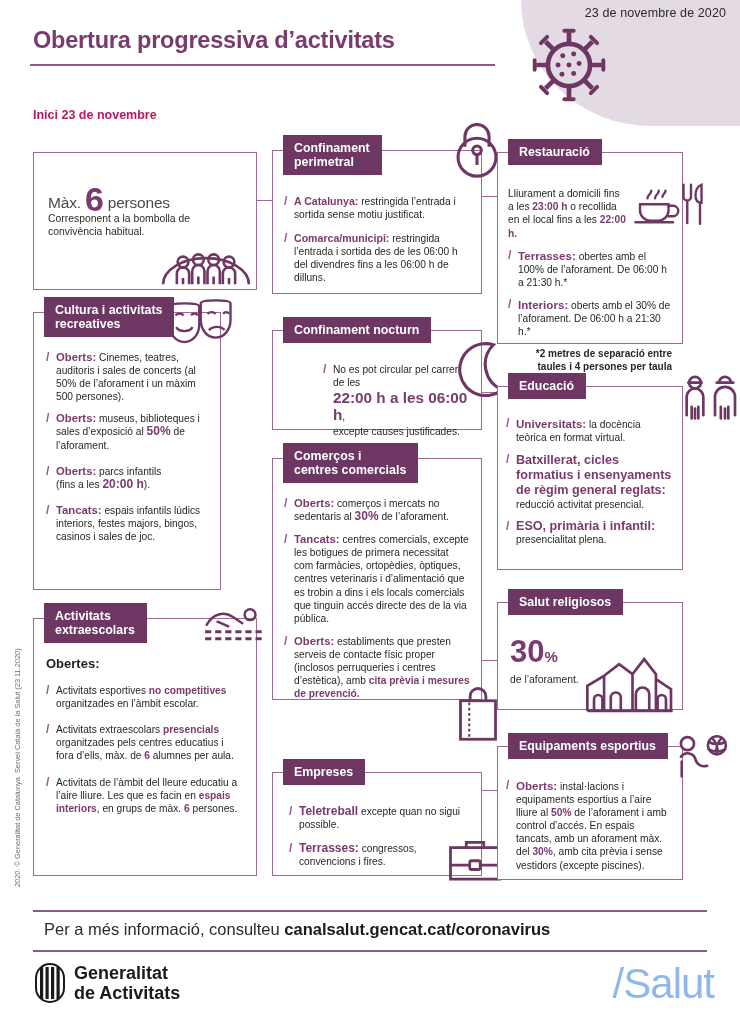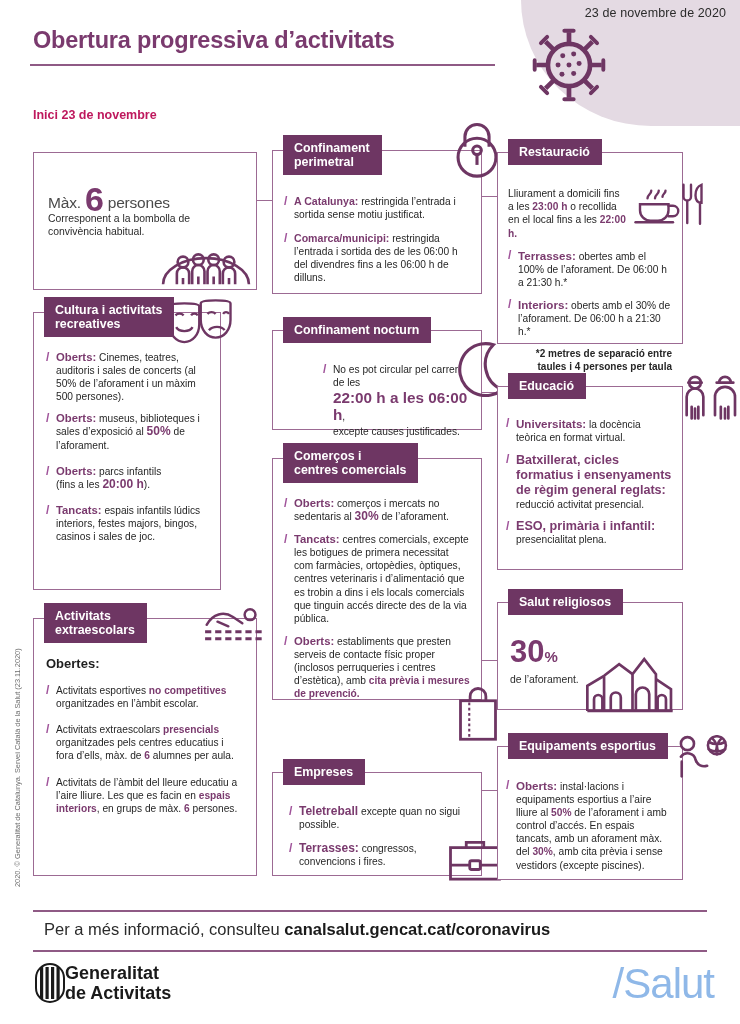--- a/index.html
+++ b/index.html
@@ -104,21 +104,21 @@
   .nocturn-line3 { font-size: 10.2px; }
 
   .rest-intro { font-size: 10.2px; line-height: 13.2px; margin-bottom: 9px; }
   .rest-note { font-weight: bold; font-size: 10px; line-height: 13px; color:#262626; margin-left: 10px; text-align: right; }
 
   
   .rule-foot1 { position: absolute; left: 33px; top: 910px; width: 674px; height: 2px; background: #8F5A85; }
   .foot-text { position: absolute; left: 44px; top: 920px; font-size: 16.5px; color: #2b2b2b; }
   .foot-text b { color: #1a1a1a; }
   .rule-foot2 { position: absolute; left: 33px; top: 950px; width: 674px; height: 2px; background: #8F5A85; }
-  .gencat { position: absolute; left: 35px; top: 963px; display: flex; align-items: center; }
+  .gencat { position: absolute; left: 35px; top: 963px; display: flex; align-items: center; gap: 9px; }
   .gencat .txt { font-size: 18px; font-weight: bold; line-height: 20px; color: #1a1a1a; }
   .salut { position: absolute; right: 26px; top: 960px; font-size: 42px; color: #8FB8E8; letter-spacing: -1px; }
 </style>
 </head>
 <body>
 
 <div class="page">
 
   <div class="blob"></div>
   <svg class="virus-icon" viewBox="0 0 100 100">

